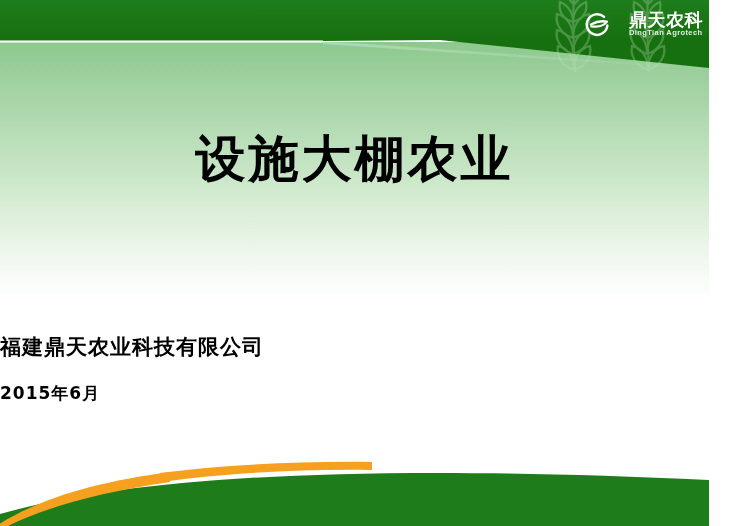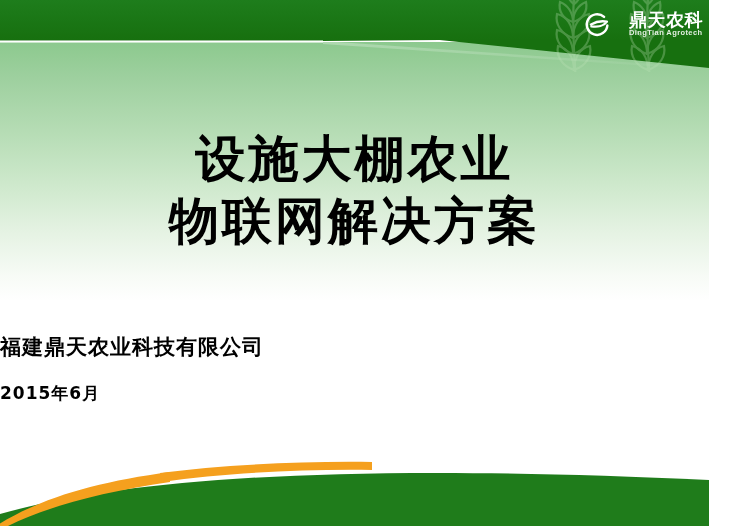--- a/index.html
+++ b/index.html
@@ -238,21 +238,20 @@
       </svg>
       <div class="logo-text">
         <div class="logo-cn">鼎天农科</div>
         <div class="logo-en">DingTian Agrotech</div>
       </div>
     </div>
   </div>
 
   <div class="title-block">
     <div class="title-line">设施大棚农业</div>
-    <div class="title-line">物联网解决方案</div>
   </div>
 
   <div class="subtitle-block">
     <div class="subtitle-line">福建鼎天农业科技有限公司</div>
     <div class="subtitle-date">2015年6月</div>
   </div>
 
   <div class="footer-swoosh">
     <svg width="709" height="90" viewBox="0 0 709 90" preserveAspectRatio="none">
       <path d="M0 78 C120 44 330 26 709 44 L709 90 L0 90 Z" fill="#1f7c1b"></path>

